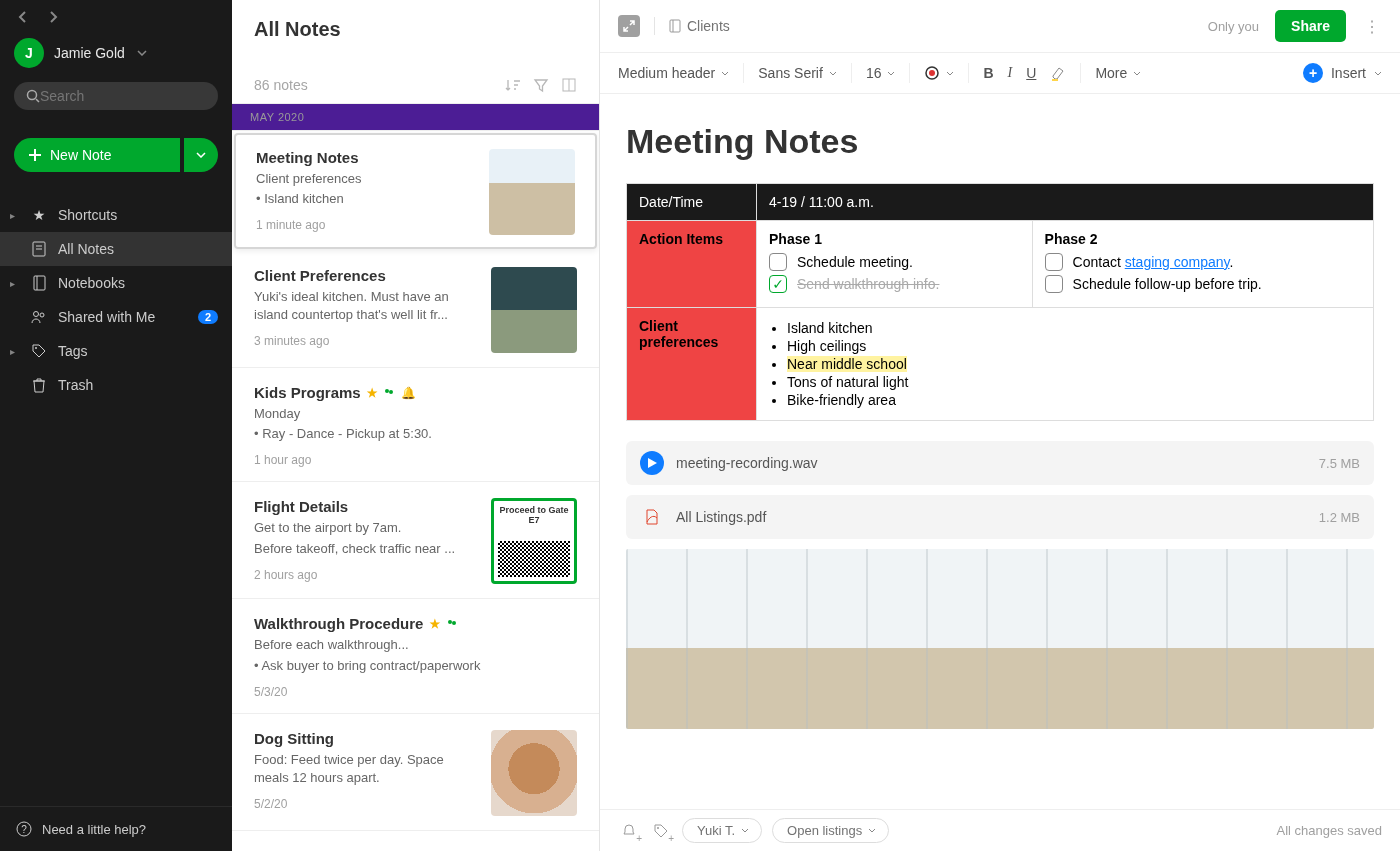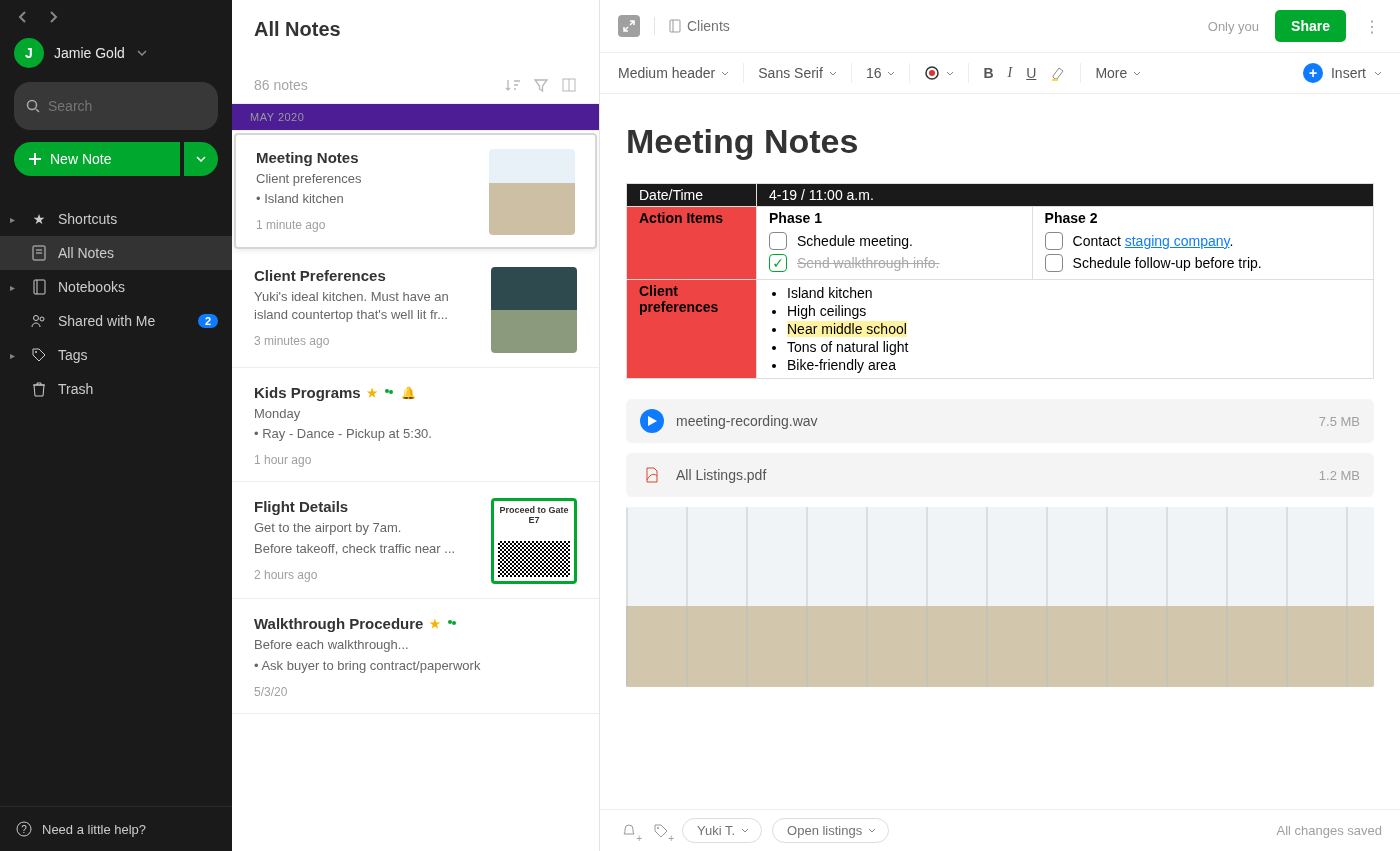--- a/index.html
+++ b/index.html
@@ -5,21 +5,21 @@
 * { box-sizing: border-box; margin: 0; padding: 0; }
 body { font-family: -apple-system, BlinkMacSystemFont, "Segoe UI", Helvetica, Arial, sans-serif; width: 1400px; height: 851px; overflow: hidden; display: flex; background: #fff; }
 .sidebar { width: 232px; background: #1a1a1a; color: #a8a8a8; display: flex; flex-direction: column; height: 100%; }
 .sidebar-top { padding: 8px 14px 12px; }
 .nav-arrows { display: flex; gap: 12px; margin-bottom: 12px; }
 .nav-arrow { width: 18px; height: 18px; cursor: pointer; display: inline-flex; align-items: center; justify-content: center; }
 .user-row { display: flex; align-items: center; gap: 10px; margin-bottom: 14px; cursor: pointer; }
 .avatar { width: 30px; height: 30px; border-radius: 50%; background: #00a82d; color: #fff; font-weight: 600; display: flex; align-items: center; justify-content: center; font-size: 14px; }
 .user-name { color: #e6e6e6; font-size: 14px; }
 .dropcaret { margin-left: 2px; }
-.search-box { background: #383838; border-radius: 16px; height: 48px; display: flex; align-items: center; padding: 0 12px; gap: 8px; margin-bottom: 12px; cursor: text; }
+.search-box { background: #383838; border-radius: 16px; height: 28px; display: flex; align-items: center; padding: 0 12px; margin-bottom: 28px; cursor: text; }
 .search-box input { background: transparent; border: none; outline: none; color: #ccc; font-size: 14px; width: 100%; }
 .new-note-row { display: flex; gap: 4px; }
 .new-note-btn { flex: 1; background: #00a82d; color: #fff; border: none; border-radius: 20px 0 0 20px; height: 34px; font-size: 14px; font-weight: 500; display: flex; align-items: center; padding: 4px 14px; gap: 8px; cursor: pointer; }
 .new-note-caret { width: 34px; background: #00a82d; color: #fff; border: none; border-radius: 0 20px 20px 0; cursor: pointer; display:flex; align-items:center; justify-content:center;}
 .nav-list { margin-top: 14px; }
 .nav-item { display: flex; align-items: center; padding: 8px 14px 8px 10px; gap: 10px; color: #ccc; font-size: 14px; cursor: pointer; }
 .nav-item.active { background: #333; }
 .expand-caret { width: 10px; opacity: .6; font-size: 10px; }
 .nav-icon { width: 18px; height: 18px; display: inline-flex; align-items: center; justify-content: center; }
 .badge { margin-left: auto; background: #0f7cff; color: #fff; border-radius: 10px; font-size: 11px; padding: 1px 7px; font-weight: 600; }
@@ -65,21 +65,21 @@
 .tb-sep { width:1px; height:20px; background:#eee; }
 .tb-bold { font-weight:700; }
 .tb-italic { font-style:italic; font-family:Georgia,serif; }
 .tb-underline { text-decoration:underline; }
 .insert-pill { margin-left:auto; display:flex; align-items:center; gap:8px; cursor:pointer; }
 .insert-plus { width:20px; height:20px; border-radius:50%; background:#0f7cff; color:#fff; display:flex; align-items:center; justify-content:center; font-weight:700; font-size:14px; }
 
 .editor-body { flex:1; overflow-y:auto; padding: 28px 26px 10px; }
 .doc-title { font-size: 34px; font-weight: 700; color: #333; margin-bottom: 22px; }
 .mt-table { width: 100%; border-collapse: collapse; font-size: 14px; margin-bottom: 20px; }
-.mt-table td, .mt-table th { border: 1px solid #ddd; padding: 3px 12px; vertical-align: top; }
+.mt-table td, .mt-table th { border: 1px solid #ddd; padding: 10px 12px; vertical-align: top; }
 .mt-table thead th { background: #1a1a1a; color: #fff; font-weight: 500; text-align: left; }
 .row-label { font-weight: 600; width: 130px; background:#ef4444; }
 .phase-title { font-weight: 600; margin-bottom: 6px; }
 .check-row { display: flex; align-items: center; gap: 10px; margin: 4px 0; }
 .cbox { width: 18px; height: 18px; border: 1.5px solid #888; border-radius: 4px; display:inline-flex; align-items:center; justify-content:center; cursor:pointer; flex-shrink:0; }
 .cbox.checked { border-color:#00a82d; color:#00a82d; }
 .strike { text-decoration: line-through; color: #aaa; }
 .linklike { color:#0f7cff; text-decoration:underline; cursor:pointer; }
 .bullet-list { list-style: disc; padding-left: 18px; }
 .bullet-list li { margin: 2px 0; }
@@ -309,20 +309,28 @@
               <svg width="12" height="12">
                 <circle cx="4" cy="4" r="2" fill="#00a82d"></circle>
                 <circle cx="8" cy="5" r="2" fill="#00a82d"></circle>
               </svg>
             </span>
         </div>
         <div class="note-snippet">Before each walkthrough...</div>
         <div class="note-snippet">• Ask buyer to bring contract/paperwork</div>
         <div class="note-time">5/3/20</div>
       </div>
+    </div>
+    <div class="note-card">
+      <div class="note-body">
+        <div class="note-title">Dog Sitting</div>
+        <div class="note-snippet">Food: Feed twice per day. Space meals 12 hours apart.</div>
+        <div class="note-time">5/2/20</div>
+      </div>
+      <div class="thumb dog"></div>
     </div>
   </div>
 </div>
 
 <div class="editor">
   <div class="editor-header">
     <div class="eh-icon">
         <svg width="14" height="14">
           <path d="M2 8v4h4M12 6V2H8M2 12l4-4M12 2l-4 4" stroke="#fff" stroke-width="1.5" fill="none"></path>
         </svg>

